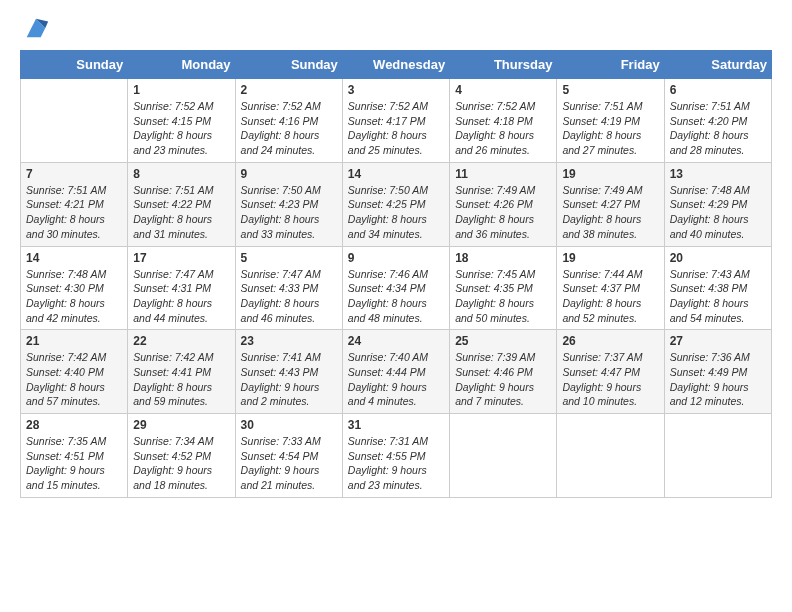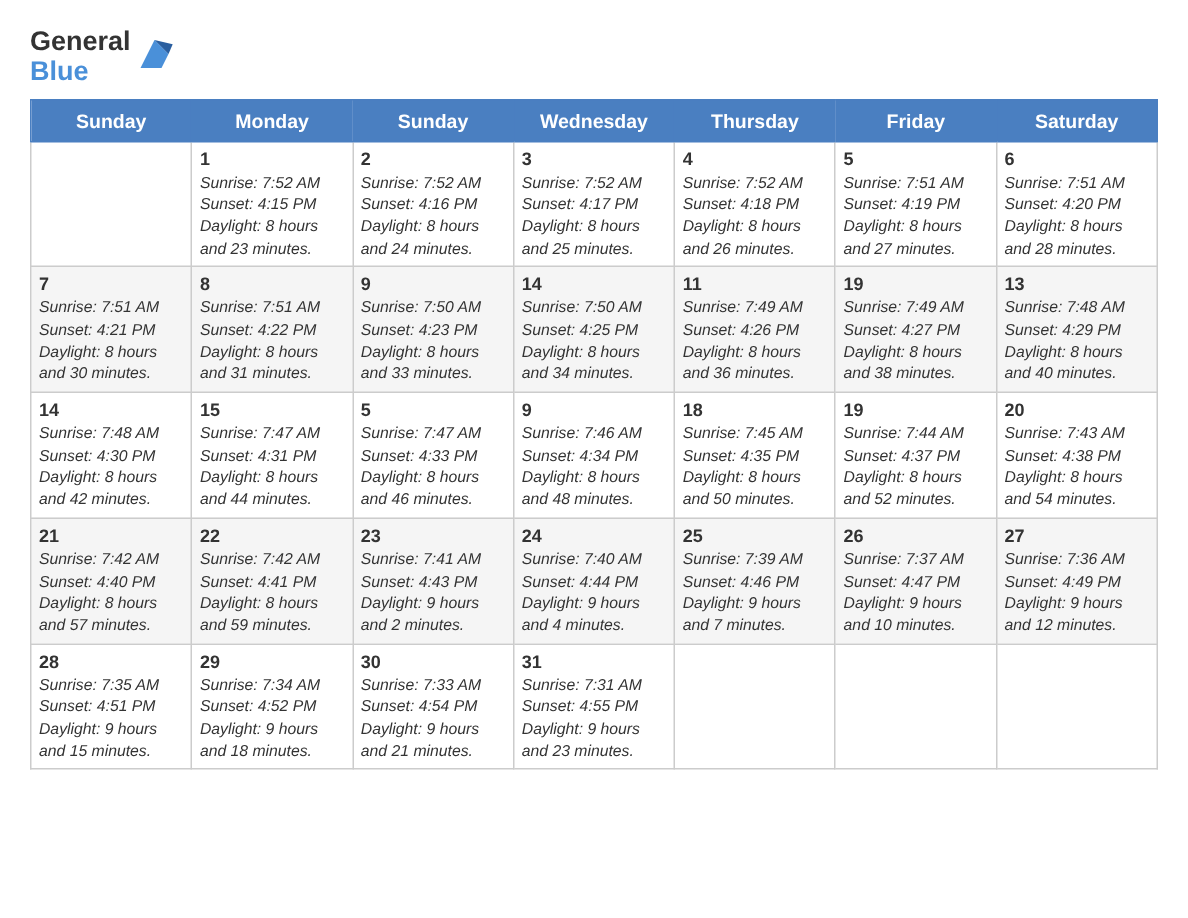--- a/index.html
+++ b/index.html
@@ -52,21 +52,21 @@
     }
     table {
       width: 100%;
       border-collapse: collapse;
       font-size: 11px;
     }
     thead tr th {
       background-color: #4a7fc1;
       color: #fff;
       padding: 6px 4px;
-      text-align: center;
+      text-align: right;
       font-size: 13px;
       font-weight: bold;
       border: 1px solid #4a7fc1;
     }
     tbody tr td {
       border: 1px solid #ccc;
       vertical-align: top;
       padding: 4px 5px;
       min-width: 100px;
       min-height: 70px;
@@ -90,25 +90,20 @@
     }
     .empty-cell {
       background: #fff !important;
     }
   </style>
 </head>
 <body>
 
 <div class="header">
   <div class="logo">
-    <div>
-      <div class="logo-text">
-        General<br><span>Blue</span>
-      </div>
-    </div>
     <svg class="logo-icon" viewBox="0 0 30 30">
       <polygon points="5,25 15,5 25,15 20,25" fill="#4a90d9"></polygon>
       <polygon points="15,5 25,15 28,8" fill="#2a5fa0"></polygon>
     </svg>
   </div>
   <div class="title-section">
     <div class="month-title"></div>
     <div class="subtitle"></div>
   </div>
 </div>
@@ -182,21 +177,21 @@
           <span class="day-number">13</span>
           <div class="day-details">Sunrise: 7:48 AM<br>Sunset: 4:29 PM<br>Daylight: 8 hours and 40 minutes.</div>
         </td>
       </tr>
       <tr>
         <td>
           <span class="day-number">14</span>
           <div class="day-details">Sunrise: 7:48 AM<br>Sunset: 4:30 PM<br>Daylight: 8 hours and 42 minutes.</div>
         </td>
         <td>
-          <span class="day-number">15</span>
+          <span class="day-number">17</span>
           <div class="day-details">Sunrise: 7:47 AM<br>Sunset: 4:31 PM<br>Daylight: 8 hours and 44 minutes.</div>
         </td>
         <td>
           <span class="day-number">5</span>
           <div class="day-details">Sunrise: 7:47 AM<br>Sunset: 4:33 PM<br>Daylight: 8 hours and 46 minutes.</div>
         </td>
         <td>
           <span class="day-number">9</span>
           <div class="day-details">Sunrise: 7:46 AM<br>Sunset: 4:34 PM<br>Daylight: 8 hours and 48 minutes.</div>
         </td>

